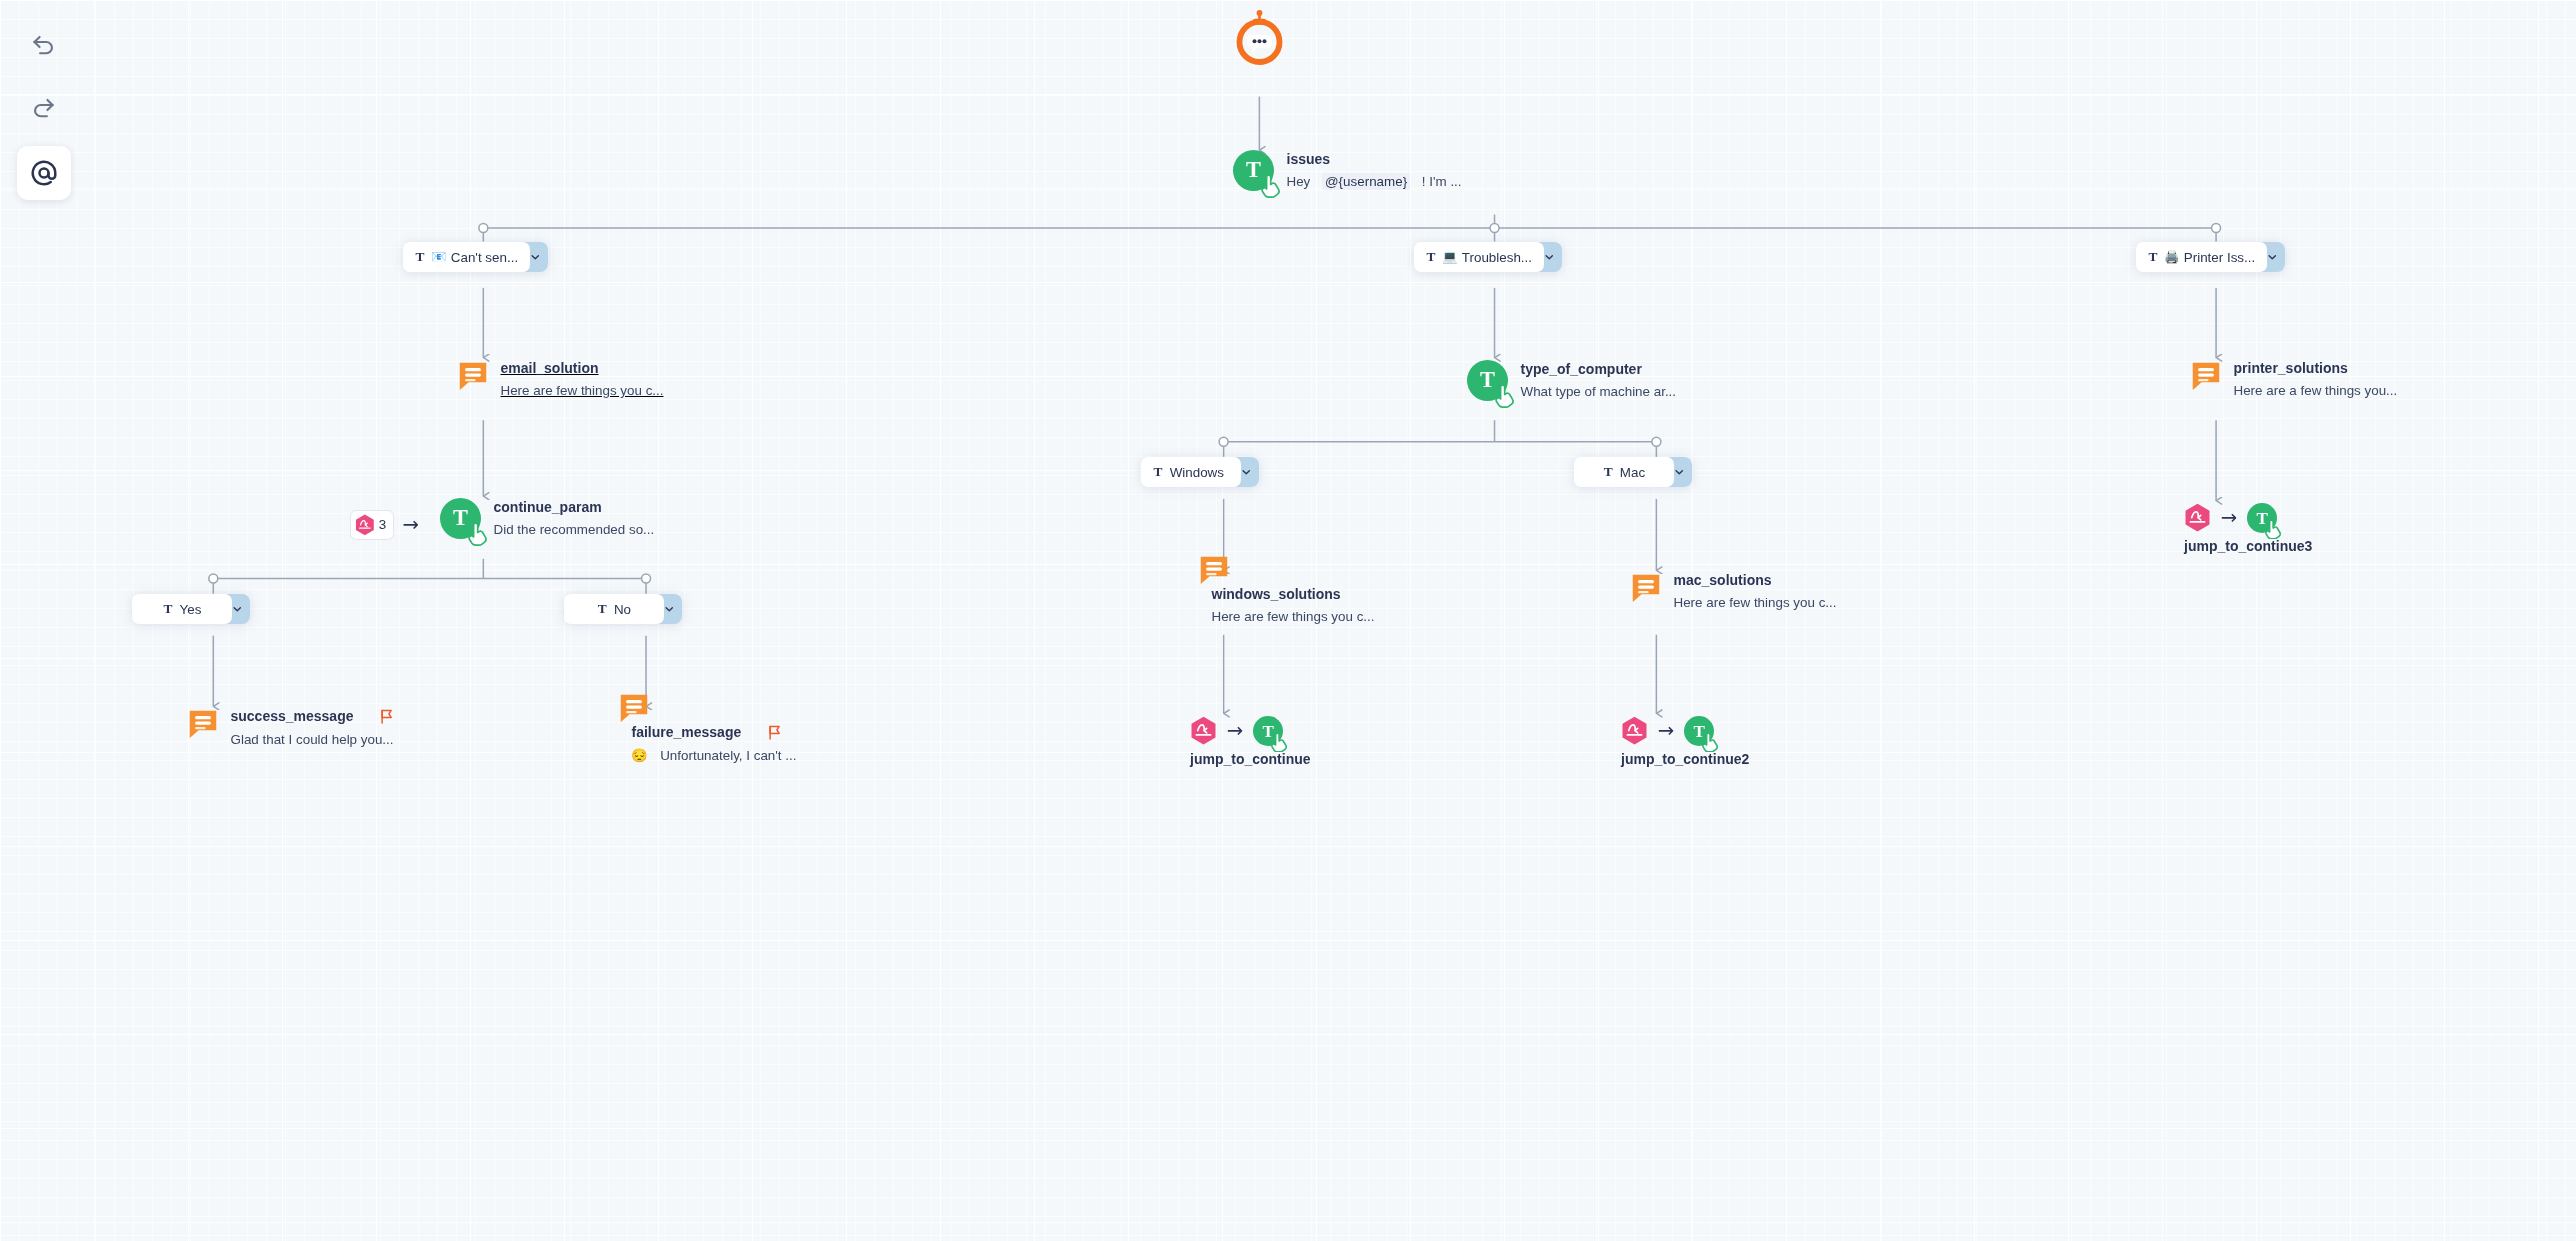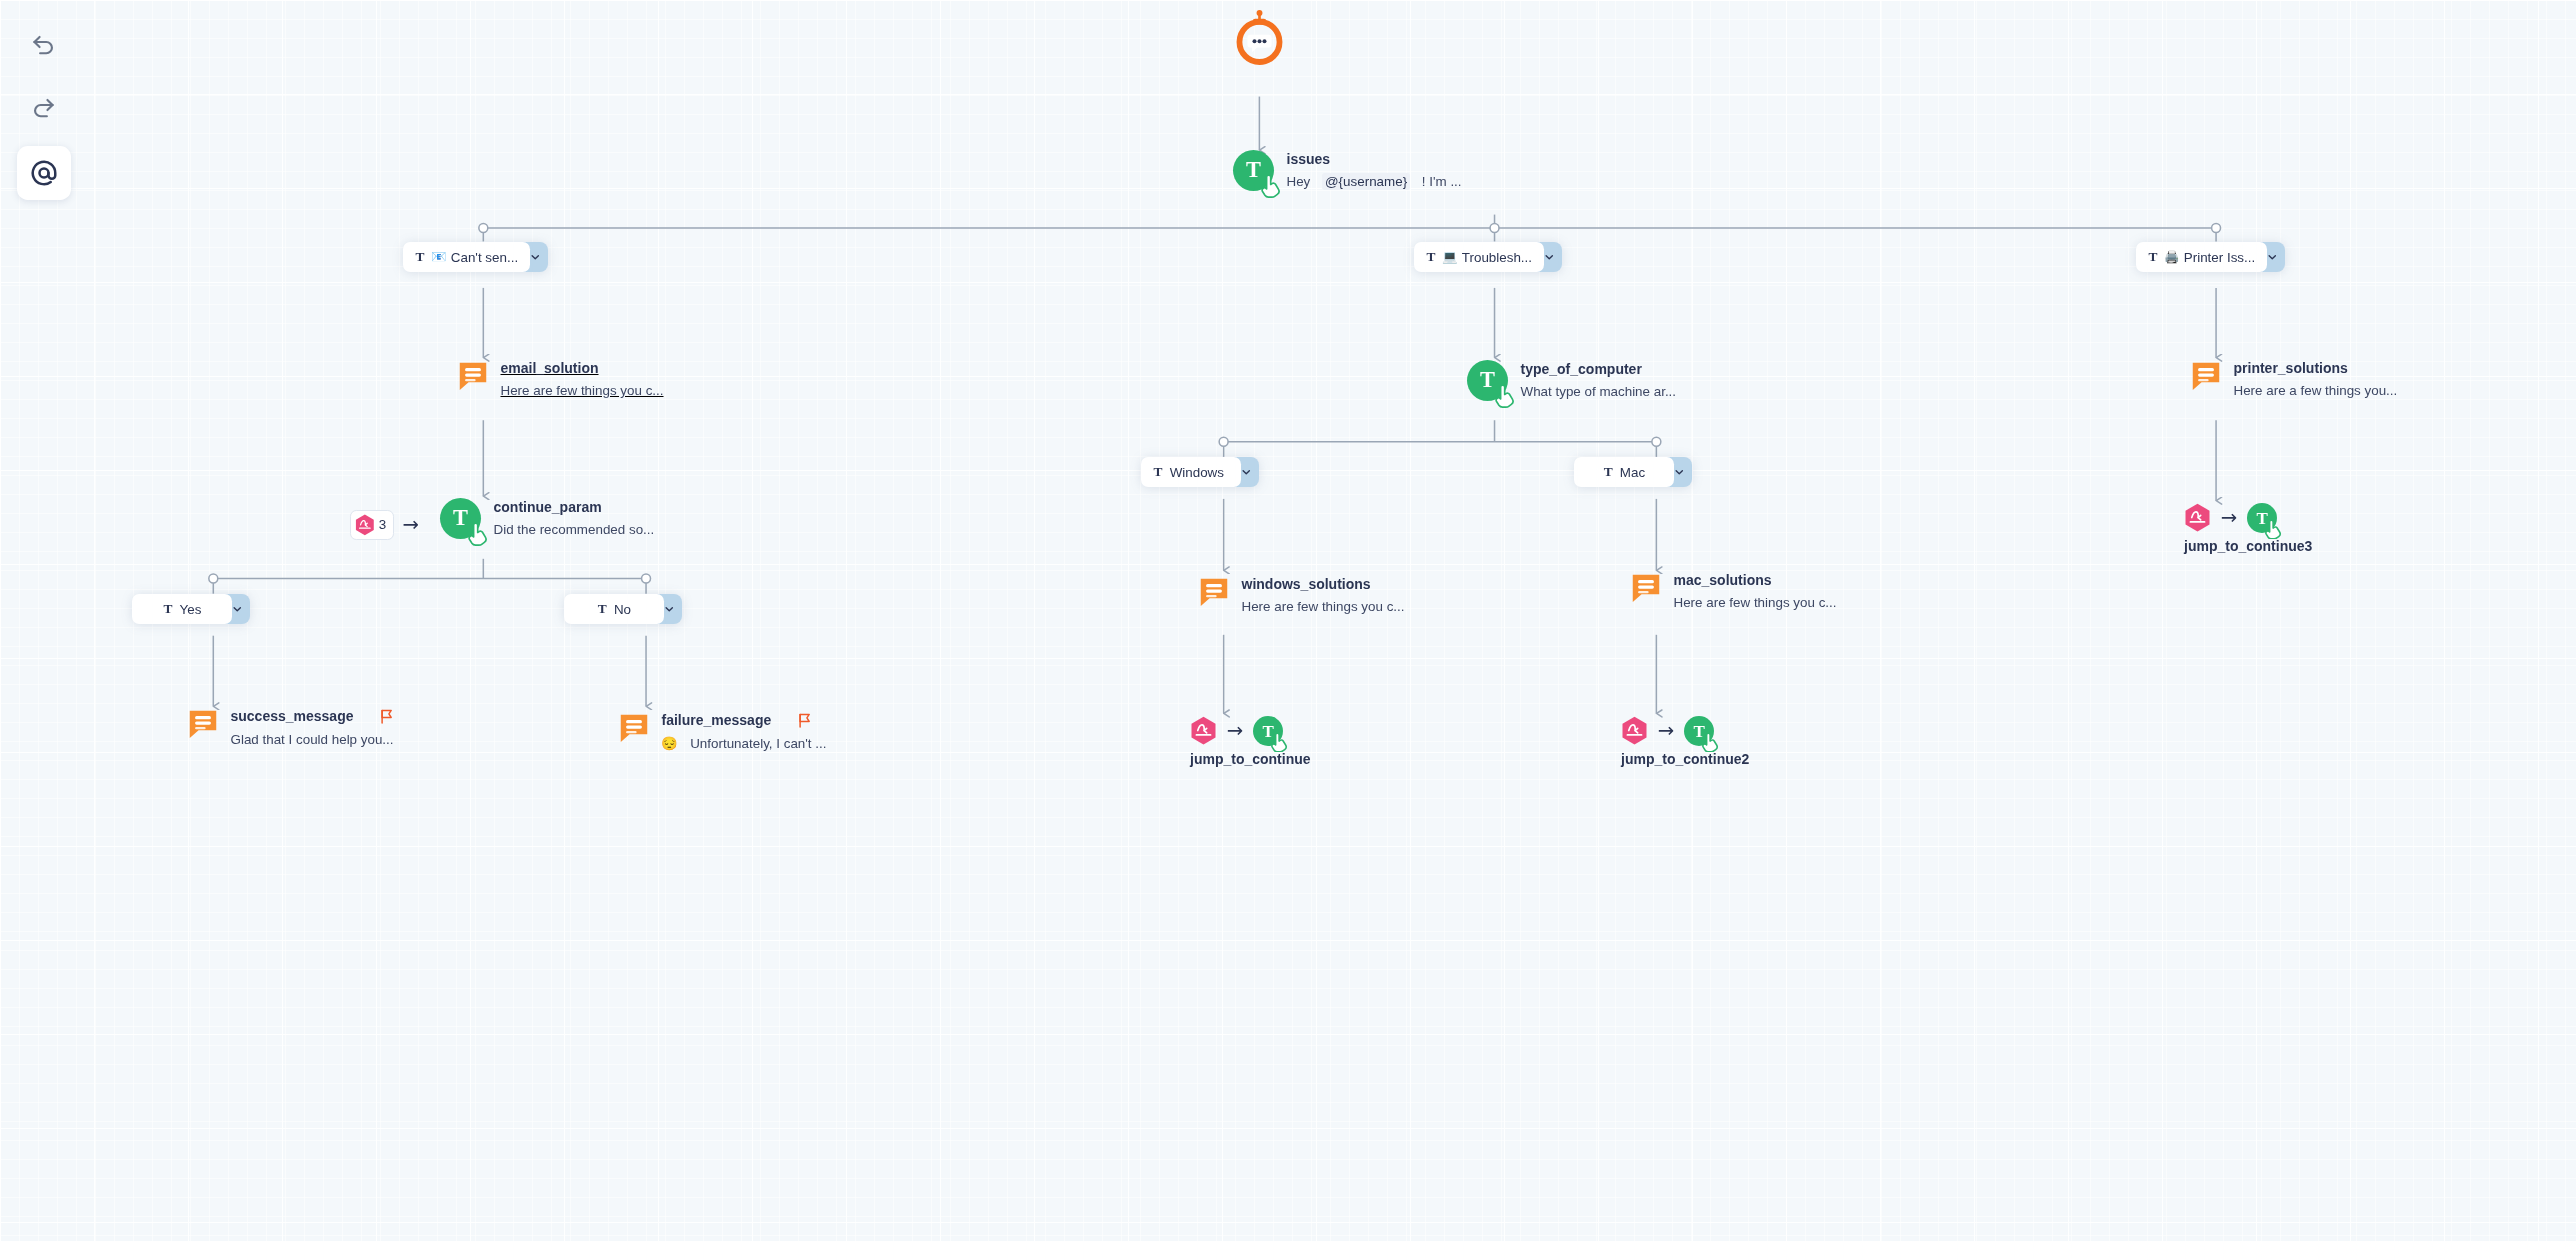--- a/index.html
+++ b/index.html
@@ -456,21 +456,21 @@
           <svg width="13.4" height="15" viewBox="0 0 15 17" fill="none" stroke="#ef5a2a" stroke-width="1.7" stroke-linecap="round" stroke-linejoin="round">
             <line x1="2.3" y1="1.6" x2="2.3" y2="16"></line>
             <path d="M2.3 1.6 H12.6 L10 5.6 L12.6 9.6 H2.3 z"></path>
           </svg>
         </span>
       </div>
       <div class="node-sub">Glad that I could help you...</div>
     </div>
   </div>
 
-  <div class="node msg-node" style="left:619px; top:712px;">
+  <div class="node msg-node" style="left:619px; top:692px;flex-direction:column;">
     <span class="msg-icon">
       <svg width="30" height="32" viewBox="0 0 34 36">
         <path d="M2 3 h30 v22 h-20 l-10 9 z" fill="#f79031"></path>
         <rect x="8" y="9" width="18" height="3.6" rx="1.8" fill="#ffffff"></rect>
         <rect x="8" y="15.2" width="18" height="3.6" rx="1.8" fill="#ffffff"></rect>
         <rect x="8" y="21.4" width="12" height="2.6" rx="1.3" fill="#ffffff" opacity="0.85"></rect>
       </svg>
     </span>
     <div class="msg-text">
       <div class="title-row">
@@ -523,21 +523,21 @@
       <span class="opt-T">T</span>
       <span class="opt-label">Mac</span>
     </div>
     <div class="opt-caret">
       <svg width="12.5" height="12.5" viewBox="0 0 24 24" fill="none" stroke="#2b3553" stroke-width="2.6" stroke-linecap="round" stroke-linejoin="round">
           <path d="M6 9 L12 15 L18 9"></path>
         </svg>
     </div>
   </div>
 
-  <div class="node msg-node" style="left:1199px; top:576px;">
+  <div class="node msg-node" style="left:1199px; top:554px;flex-direction:column;">
     <span class="msg-icon">
       <svg width="30" height="32" viewBox="0 0 34 36">
         <path d="M2 3 h30 v22 h-20 l-10 9 z" fill="#f79031"></path>
         <rect x="8" y="9" width="18" height="3.6" rx="1.8" fill="#ffffff"></rect>
         <rect x="8" y="15.2" width="18" height="3.6" rx="1.8" fill="#ffffff"></rect>
         <rect x="8" y="21.4" width="12" height="2.6" rx="1.3" fill="#ffffff" opacity="0.85"></rect>
       </svg>
     </span>
     <div class="msg-text">
       <div class="node-title">windows_solutions</div>

